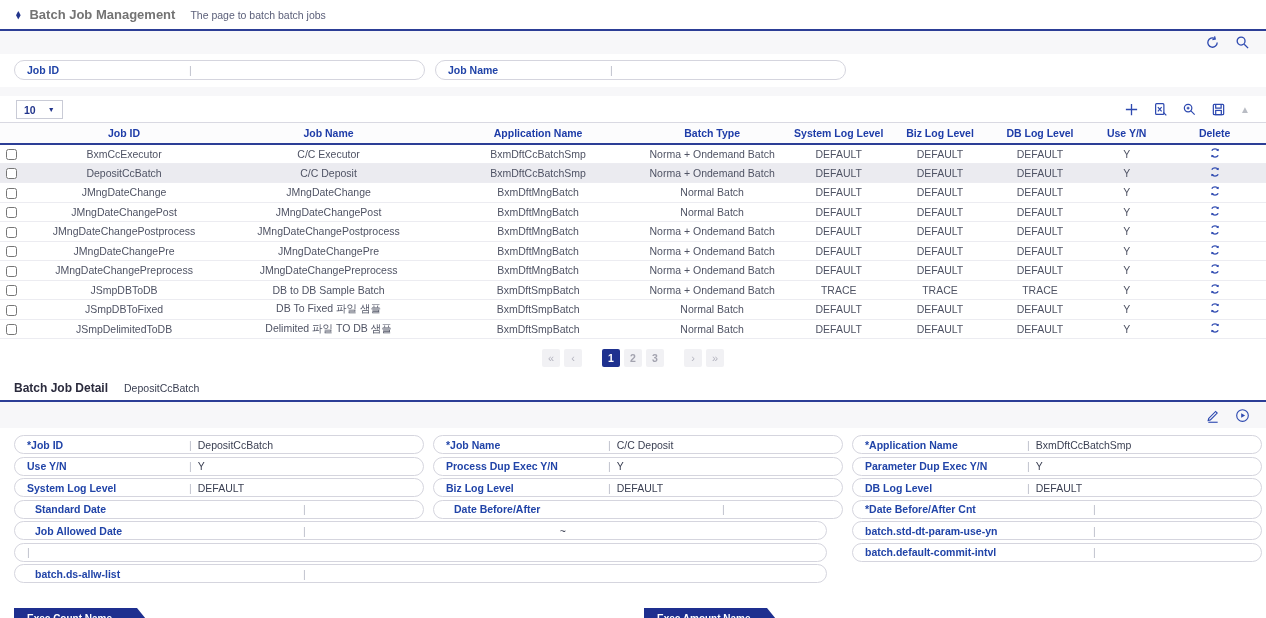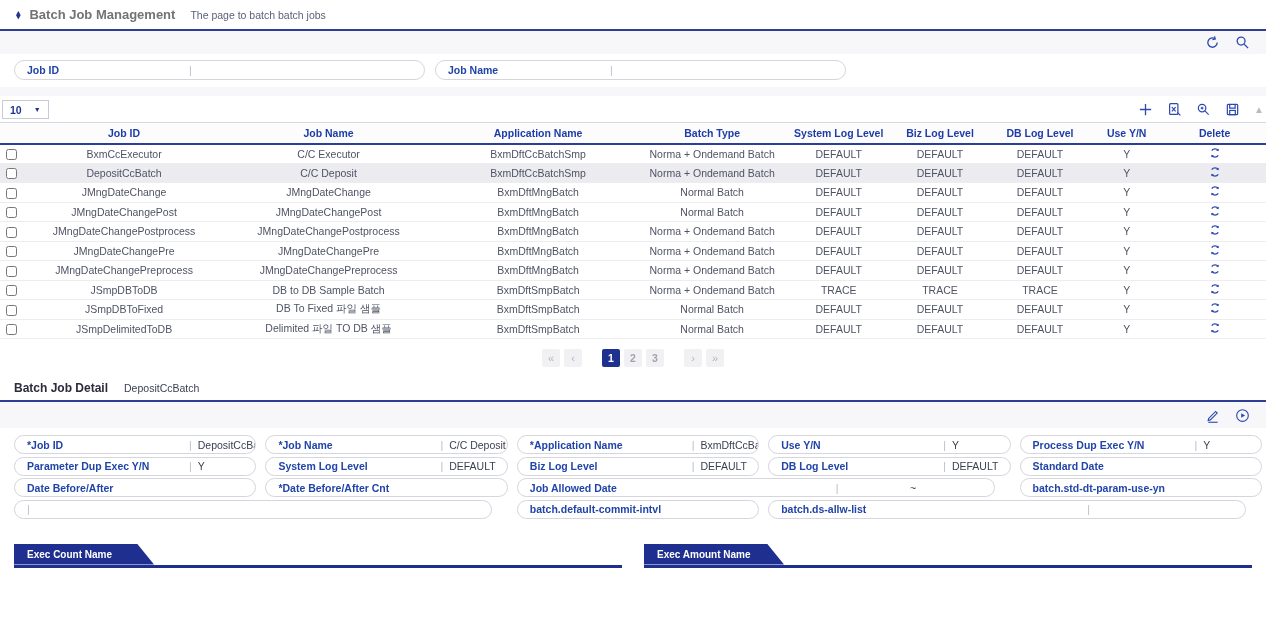--- a/index.html
+++ b/index.html
@@ -21,21 +21,21 @@
   .search-row { display: flex; gap: 10px; padding: 6px 14px 7px; background: #fff; }
   .pill { display: flex; align-items: center; background: #fff; border: 1px solid #d5d5de;
     border-radius: 11px; height: 20px; padding: 0 12px; font-size: 10.5px; white-space: nowrap; overflow: hidden; }
   .search-pill { width: 411px; }
   .flabel { color: #2144a8; font-weight: bold; width: 162px; flex: none; overflow: hidden; }
   .fdiv { color: #b9bcc8; margin-right: 6px; }
   .fvalue { color: #3a3f52; }
   .gray-gap { height: 9px; background: #f7f7f9; }
 
   
-  .grid-toolbar { display: flex; justify-content: space-between; align-items: center; padding: 4px 2px 3px; }
+  .grid-toolbar { display: flex; justify-content: space-between; align-items: center; padding: 4px 16px 3px; }
   .page-size-select { border: 1px solid #c9cbd6; background: #fff; height: 19px; display: flex;
     align-items: center; gap: 12px; padding: 0 7px; font-size: 10.5px; color: #22358c; font-weight: bold; cursor: pointer; }
   .caret { font-size: 7px; color: #22358c; }
   .toolbar-icons { display: flex; gap: 14px; align-items: center; }
   .collapse-glyph { color: #b9bcc4; font-size: 10px; }
 
   
   table { width: 100%; border-collapse: collapse; table-layout: fixed; font-size: 10.5px; }
   thead th { color: #1e3ca8; font-weight: bold; height: 21px; background: #fcfcfd;
     border-top: 1px solid #d9d9e2; border-bottom: 2px solid #2c3e96; text-align: center; overflow: hidden; }
@@ -52,25 +52,25 @@
     cursor: pointer; font-family: inherit; }
   .pg.num { color: #a3a3af; font-weight: bold; font-size: 10.5px; }
   .pg.active { background: #1e318f; color: #fff; }
   .pg-gap { width: 12px; }
 
   
   .detail-header { display: flex; align-items: baseline; gap: 16px; padding: 6px 14px 5px; text-align: right; }
   .detail-title { font-size: 12px; font-weight: bold; color: #2b2b3d; }
   .detail-sub { font-size: 10.5px; color: #3a3f52; }
   .detail-band { height: 26px; }
-  .detail-form { display: grid; grid-template-columns: 1fr 1fr 1fr 1fr 1fr; column-gap: 9px; row-gap: 2.5px;
+  .detail-form { display: grid; grid-template-columns: 1fr 1fr 1fr; column-gap: 9px; row-gap: 2.5px;
     padding: 7px 4px 10px 14px; background: #fff; }
   .field { height: 19px; border-radius: 10px; }
   .span2 { grid-column: span 2; margin-right: 16px; align-items: center; }
-  .lw .flabel { width: 306px; }
+  .lw .flabel { width: 268px; margin-left: 8px; }
   .lw3 .flabel { width: 228px; }
   .center-val .fvalue { flex: 1; text-align: center; }
 
   
   .bottom-tabs { display: flex; gap: 22px; margin: 15px 14px 0; }
   .tab-col { flex: 1; display: flex; flex-direction: column; }
   .tab-group { border-bottom: 3px solid #1e2f8f; }
   .tab { display: inline-block; background: #1e2f8f; color: #fff; font-size: 10px; font-weight: bold;
     height: 21px; line-height: 21px; padding: 0 30px 0 13px; min-width: 140px;
     clip-path: polygon(0 0, calc(100% - 17px) 0, 100% 100%, 0 100%); cursor: pointer; }

